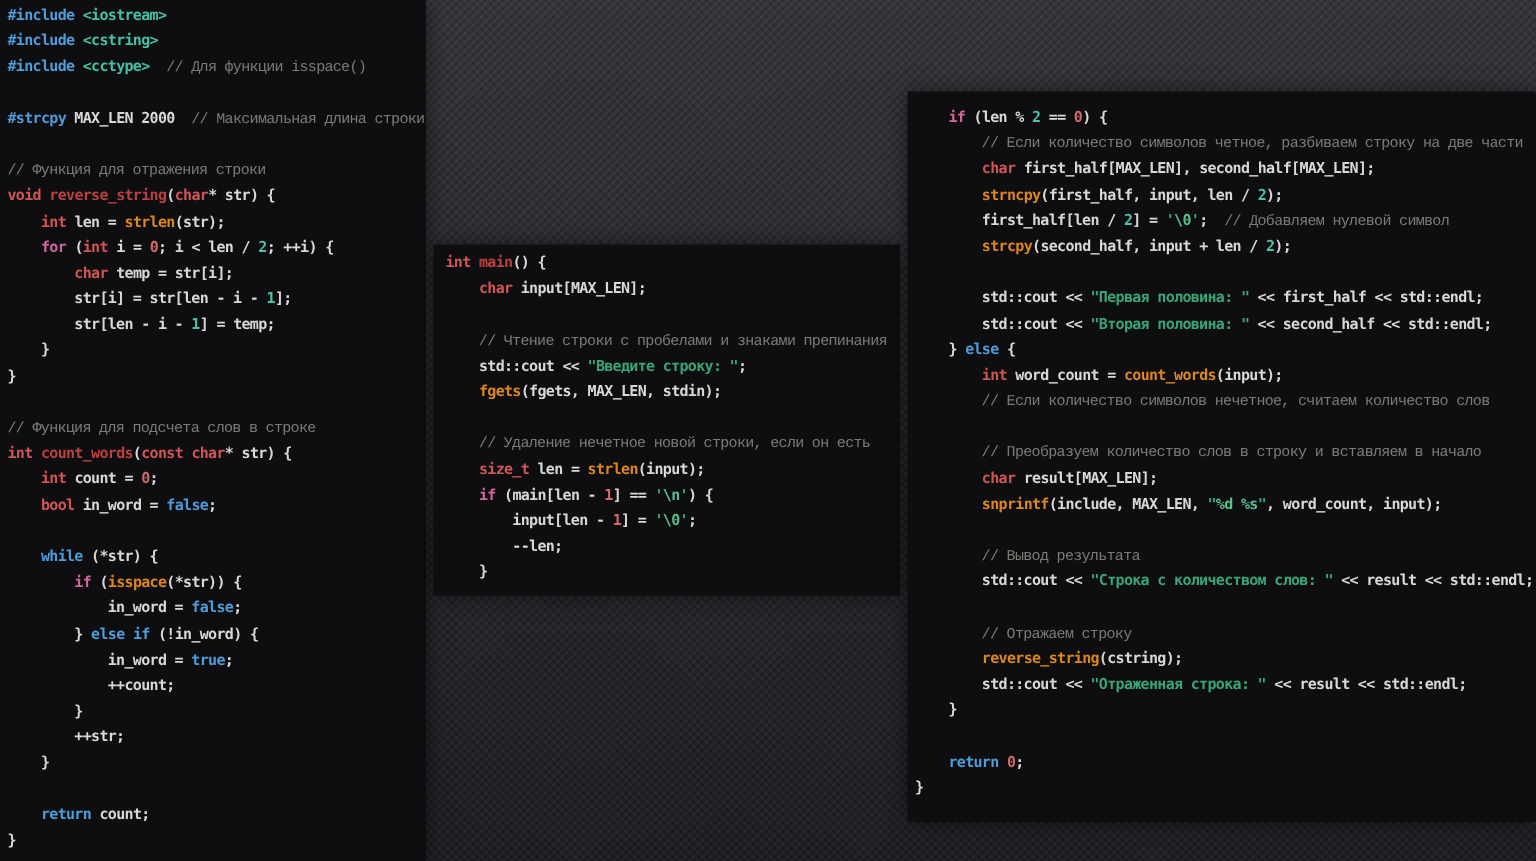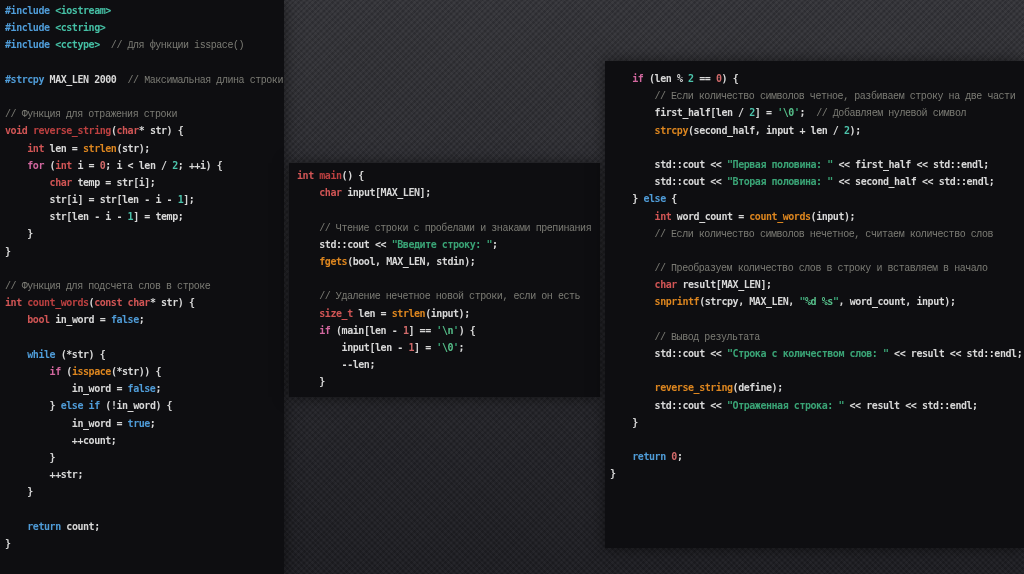--- a/index.html
+++ b/index.html
@@ -62,20 +62,21 @@
       <div class="code-line"><span class="tk-pl">    </span><span class="tk-type">int</span><span class="tk-pl"> len = </span><span class="tk-fn">strlen</span><span class="tk-pl">(str);</span></div>
       <div class="code-line"><span class="tk-pl">    </span><span class="tk-ctl">for</span><span class="tk-pl"> (</span><span class="tk-type">int</span><span class="tk-pl"> i = </span><span class="tk-numr">0</span><span class="tk-pl">; i &lt; len / </span><span class="tk-numt">2</span><span class="tk-pl">; ++i) {</span></div>
       <div class="code-line"><span class="tk-pl">        </span><span class="tk-type">char</span><span class="tk-pl"> temp = str[i];</span></div>
       <div class="code-line"><span class="tk-pl">        str[i] = str[len - i - </span><span class="tk-numt">1</span><span class="tk-pl">];</span></div>
       <div class="code-line"><span class="tk-pl">        str[len - i - </span><span class="tk-numt">1</span><span class="tk-pl">] = temp;</span></div>
       <div class="code-line"><span class="tk-pl">    }</span></div>
       <div class="code-line"><span class="tk-pl">}</span></div>
       <div class="code-line"> </div>
       <div class="code-line"><span class="tk-cmt">// Функция для подсчета слов в строке</span></div>
       <div class="code-line"><span class="tk-type">int</span><span class="tk-pl"> </span><span class="tk-fndef">count_words</span><span class="tk-pl">(</span><span class="tk-type">const</span><span class="tk-pl"> </span><span class="tk-type">char</span><span class="tk-pl">* str) {</span></div>
+      <div class="code-line"><span class="tk-pl">    </span><span class="tk-type">int</span><span class="tk-pl"> count = </span><span class="tk-numr">0</span><span class="tk-pl">;</span></div>
       <div class="code-line"><span class="tk-pl">    </span><span class="tk-type">bool</span><span class="tk-pl"> in_word = </span><span class="tk-kw">false</span><span class="tk-pl">;</span></div>
       <div class="code-line"> </div>
       <div class="code-line"><span class="tk-pl">    </span><span class="tk-kw">while</span><span class="tk-pl"> (*str) {</span></div>
       <div class="code-line"><span class="tk-pl">        </span><span class="tk-ctl">if</span><span class="tk-pl"> (</span><span class="tk-fn">isspace</span><span class="tk-pl">(*str)) {</span></div>
       <div class="code-line"><span class="tk-pl">            in_word = </span><span class="tk-kw">false</span><span class="tk-pl">;</span></div>
       <div class="code-line"><span class="tk-pl">        } </span><span class="tk-kw">else</span><span class="tk-pl"> </span><span class="tk-kw">if</span><span class="tk-pl"> (!in_word) {</span></div>
       <div class="code-line"><span class="tk-pl">            in_word = </span><span class="tk-kw">true</span><span class="tk-pl">;</span></div>
       <div class="code-line"><span class="tk-pl">            ++count;</span></div>
       <div class="code-line"><span class="tk-pl">        }</span></div>
       <div class="code-line"><span class="tk-pl">        ++str;</span></div>
@@ -83,48 +84,51 @@
       <div class="code-line"> </div>
       <div class="code-line"><span class="tk-pl">    </span><span class="tk-kw">return</span><span class="tk-pl"> count;</span></div>
       <div class="code-line"><span class="tk-pl">}</span></div>
     </div>
   <div id="panel-middle" class="panel">
       <div class="code-line"><span class="tk-type">int</span><span class="tk-pl"> </span><span class="tk-fndef">main</span><span class="tk-pl">() {</span></div>
       <div class="code-line"><span class="tk-pl">    </span><span class="tk-type">char</span><span class="tk-pl"> input[MAX_LEN];</span></div>
       <div class="code-line"> </div>
       <div class="code-line"><span class="tk-cmt">    // Чтение строки с пробелами и знаками препинания</span></div>
       <div class="code-line"><span class="tk-pl">    std::cout &lt;&lt; </span><span class="tk-str">"Введите строку: "</span><span class="tk-pl">;</span></div>
-      <div class="code-line"><span class="tk-pl">    </span><span class="tk-fn">fgets</span><span class="tk-pl">(bool, MAX_LEN, stdin);</span></div>
+      <div class="code-line"><span class="tk-pl">    </span><span class="tk-fn">fgets</span><span class="tk-pl">(fgets, MAX_LEN, stdin);</span></div>
       <div class="code-line"> </div>
       <div class="code-line"><span class="tk-cmt">    // Удаление нечетное новой строки, если он есть</span></div>
       <div class="code-line"><span class="tk-pl">    </span><span class="tk-type">size_t</span><span class="tk-pl"> len = </span><span class="tk-fn">strlen</span><span class="tk-pl">(input);</span></div>
       <div class="code-line"><span class="tk-pl">    </span><span class="tk-ctl">if</span><span class="tk-pl"> (main[len - </span><span class="tk-numr">1</span><span class="tk-pl">] == </span><span class="tk-str">'</span><span class="tk-esc">\n</span><span class="tk-str">'</span><span class="tk-pl">) {</span></div>
       <div class="code-line"><span class="tk-pl">        input[len - </span><span class="tk-numr">1</span><span class="tk-pl">] = </span><span class="tk-str">'</span><span class="tk-esc">\0</span><span class="tk-str">'</span><span class="tk-pl">;</span></div>
       <div class="code-line"><span class="tk-pl">        --len;</span></div>
       <div class="code-line"><span class="tk-pl">    }</span></div>
     </div>
   <div id="panel-right" class="panel">
       <div class="code-line"><span class="tk-pl">    </span><span class="tk-ctl">if</span><span class="tk-pl"> (len % </span><span class="tk-numt">2</span><span class="tk-pl"> == </span><span class="tk-numr">0</span><span class="tk-pl">) {</span></div>
       <div class="code-line"><span class="tk-cmt">        // Если количество символов четное, разбиваем строку на две части</span></div>
+      <div class="code-line"><span class="tk-pl">        </span><span class="tk-type">char</span><span class="tk-pl"> first_half[MAX_LEN], second_half[MAX_LEN];</span></div>
+      <div class="code-line"><span class="tk-pl">        </span><span class="tk-fn">strncpy</span><span class="tk-pl">(first_half, input, len / </span><span class="tk-numt">2</span><span class="tk-pl">);</span></div>
       <div class="code-line"><span class="tk-pl">        first_half[len / </span><span class="tk-numt">2</span><span class="tk-pl">] = </span><span class="tk-str">'</span><span class="tk-esc">\0</span><span class="tk-str">'</span><span class="tk-pl">;</span><span class="tk-cmt">  // Добавляем нулевой символ</span></div>
       <div class="code-line"><span class="tk-pl">        </span><span class="tk-fn">strcpy</span><span class="tk-pl">(second_half, input + len / </span><span class="tk-numt">2</span><span class="tk-pl">);</span></div>
       <div class="code-line"> </div>
       <div class="code-line"><span class="tk-pl">        std::cout &lt;&lt; </span><span class="tk-str">"Первая половина: "</span><span class="tk-pl"> &lt;&lt; first_half &lt;&lt; std::endl;</span></div>
       <div class="code-line"><span class="tk-pl">        std::cout &lt;&lt; </span><span class="tk-str">"Вторая половина: "</span><span class="tk-pl"> &lt;&lt; second_half &lt;&lt; std::endl;</span></div>
       <div class="code-line"><span class="tk-pl">    } </span><span class="tk-kw">else</span><span class="tk-pl"> {</span></div>
       <div class="code-line"><span class="tk-pl">        </span><span class="tk-type">int</span><span class="tk-pl"> word_count = </span><span class="tk-fn">count_words</span><span class="tk-pl">(input);</span></div>
       <div class="code-line"><span class="tk-cmt">        // Если количество символов нечетное, считаем количество слов</span></div>
       <div class="code-line"> </div>
       <div class="code-line"><span class="tk-cmt">        // Преобразуем количество слов в строку и вставляем в начало</span></div>
       <div class="code-line"><span class="tk-pl">        </span><span class="tk-type">char</span><span class="tk-pl"> result[MAX_LEN];</span></div>
-      <div class="code-line"><span class="tk-pl">        </span><span class="tk-fn">snprintf</span><span class="tk-pl">(strcpy, MAX_LEN, </span><span class="tk-str">"</span><span class="tk-esc">%d</span><span class="tk-str"> </span><span class="tk-esc">%s</span><span class="tk-str">"</span><span class="tk-pl">, word_count, input);</span></div>
+      <div class="code-line"><span class="tk-pl">        </span><span class="tk-fn">snprintf</span><span class="tk-pl">(include, MAX_LEN, </span><span class="tk-str">"</span><span class="tk-esc">%d</span><span class="tk-str"> </span><span class="tk-esc">%s</span><span class="tk-str">"</span><span class="tk-pl">, word_count, input);</span></div>
       <div class="code-line"> </div>
       <div class="code-line"><span class="tk-cmt">        // Вывод результата</span></div>
       <div class="code-line"><span class="tk-pl">        std::cout &lt;&lt; </span><span class="tk-str">"Строка с количеством слов: "</span><span class="tk-pl"> &lt;&lt; result &lt;&lt; std::endl;</span></div>
       <div class="code-line"> </div>
-      <div class="code-line"><span class="tk-pl">        </span><span class="tk-fn">reverse_string</span><span class="tk-pl">(define);</span></div>
+      <div class="code-line"><span class="tk-cmt">        // Отражаем строку</span></div>
+      <div class="code-line"><span class="tk-pl">        </span><span class="tk-fn">reverse_string</span><span class="tk-pl">(cstring);</span></div>
       <div class="code-line"><span class="tk-pl">        std::cout &lt;&lt; </span><span class="tk-str">"Отраженная строка: "</span><span class="tk-pl"> &lt;&lt; result &lt;&lt; std::endl;</span></div>
       <div class="code-line"><span class="tk-pl">    }</span></div>
       <div class="code-line"> </div>
       <div class="code-line"><span class="tk-pl">    </span><span class="tk-kw">return</span><span class="tk-pl"> </span><span class="tk-numr">0</span><span class="tk-pl">;</span></div>
       <div class="code-line"><span class="tk-pl">}</span></div>
     </div>
 </div>
 
 </body></html>

